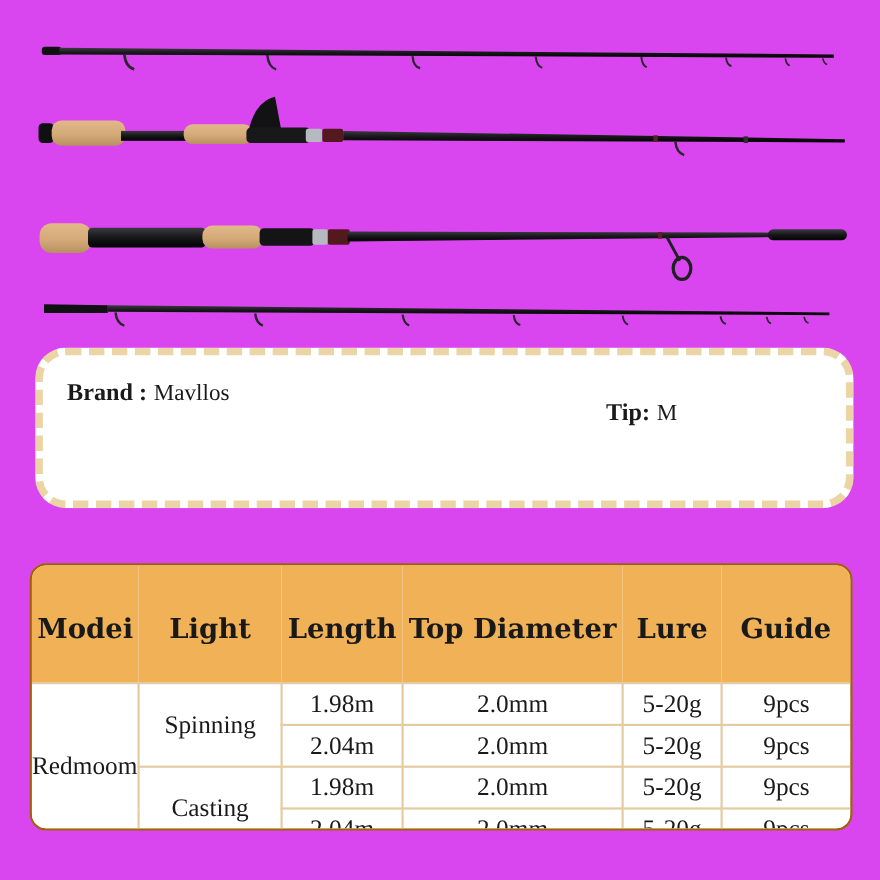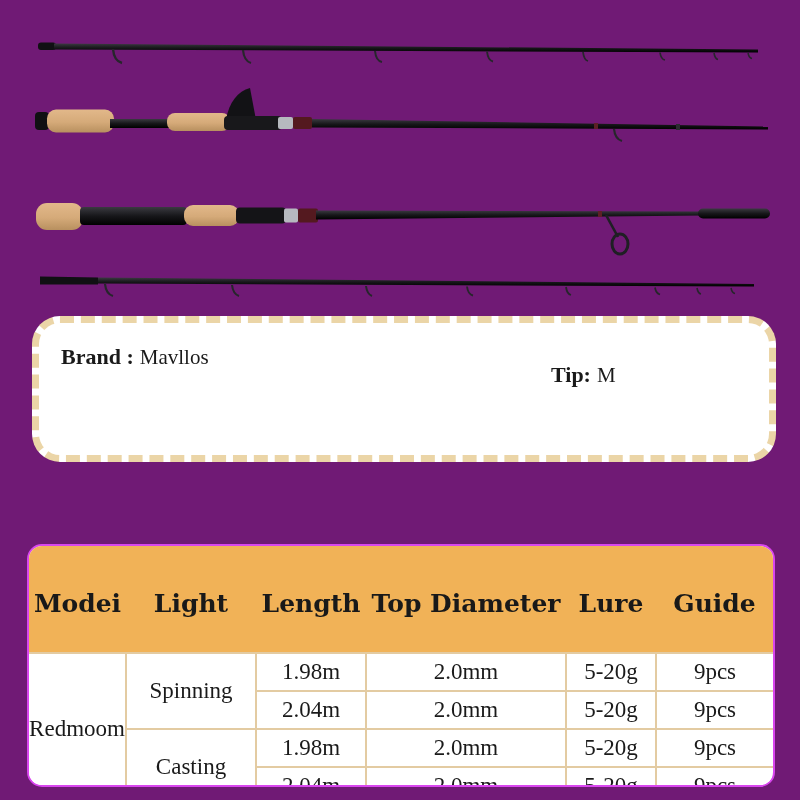--- a/index.html
+++ b/index.html
@@ -1,16 +1,16 @@
 <!DOCTYPE html>
 <html><head>
 <meta charset="utf-8">
 <style>
   html,body{margin:0;padding:0;background:#ffffff;}
-  .page{position:relative;width:800px;height:800px;background:#701a75;overflow:hidden;
+  .page{position:relative;width:800px;height:800px;background:#d946ef;overflow:hidden;
         font-family:"Liberation Serif", serif;color:#1a1a1a;}
 
   
   .rods{position:absolute;left:0;top:0;width:800px;height:312px;}
 
   
   .info-box{position:absolute;left:32px;top:316px;width:730px;height:132px;
             border:7px dashed #ebd5a7;border-radius:28px;background:#ffffff;}
   .info-line{position:absolute;white-space:nowrap;font-size:21px;line-height:26px;}
   .info-label{font-weight:bold;font-size:22px;}
@@ -18,21 +18,21 @@
   .line1{top:21px;}
   .line2{top:59px;left:22px;}
   .line3{top:97px;left:22px;}
   .pair-brand{left:22px;}
   .pair-section{left:268px;}
   .pair-tip{left:512px;margin-top:18px;}
 
   
   .table-wrap{position:absolute;left:27px;top:512px;width:748px;height:243px;
               border-radius:15px;overflow:hidden;background:#ffffff;
-              border:2px solid #d946ef;box-sizing:border-box;margin-top:32px;}
+              border:2px solid #a16207;box-sizing:border-box;}
   table.spec{width:100%;height:100%;border-collapse:collapse;table-layout:fixed;}
   table.spec thead th{background:#f1b257;height:95px;border:none;
       font-family:"DejaVu Serif", serif;font-weight:bold;font-size:25px;
       color:#191919;padding-top:10px;vertical-align:middle;}
   table.spec td{border:2px solid #e3cba2;text-align:center;vertical-align:middle;
       background:#ffffff;font-size:23px;height:36px;padding:0;}
   table.spec tr td:first-child{border-left:none;}
   table.spec tr td:last-child{border-right:none;border-radius:14px;}
   table.spec tbody tr:last-child td{border-bottom:none;}
   .f-serif{font-family:"Liberation Serif", serif;}

